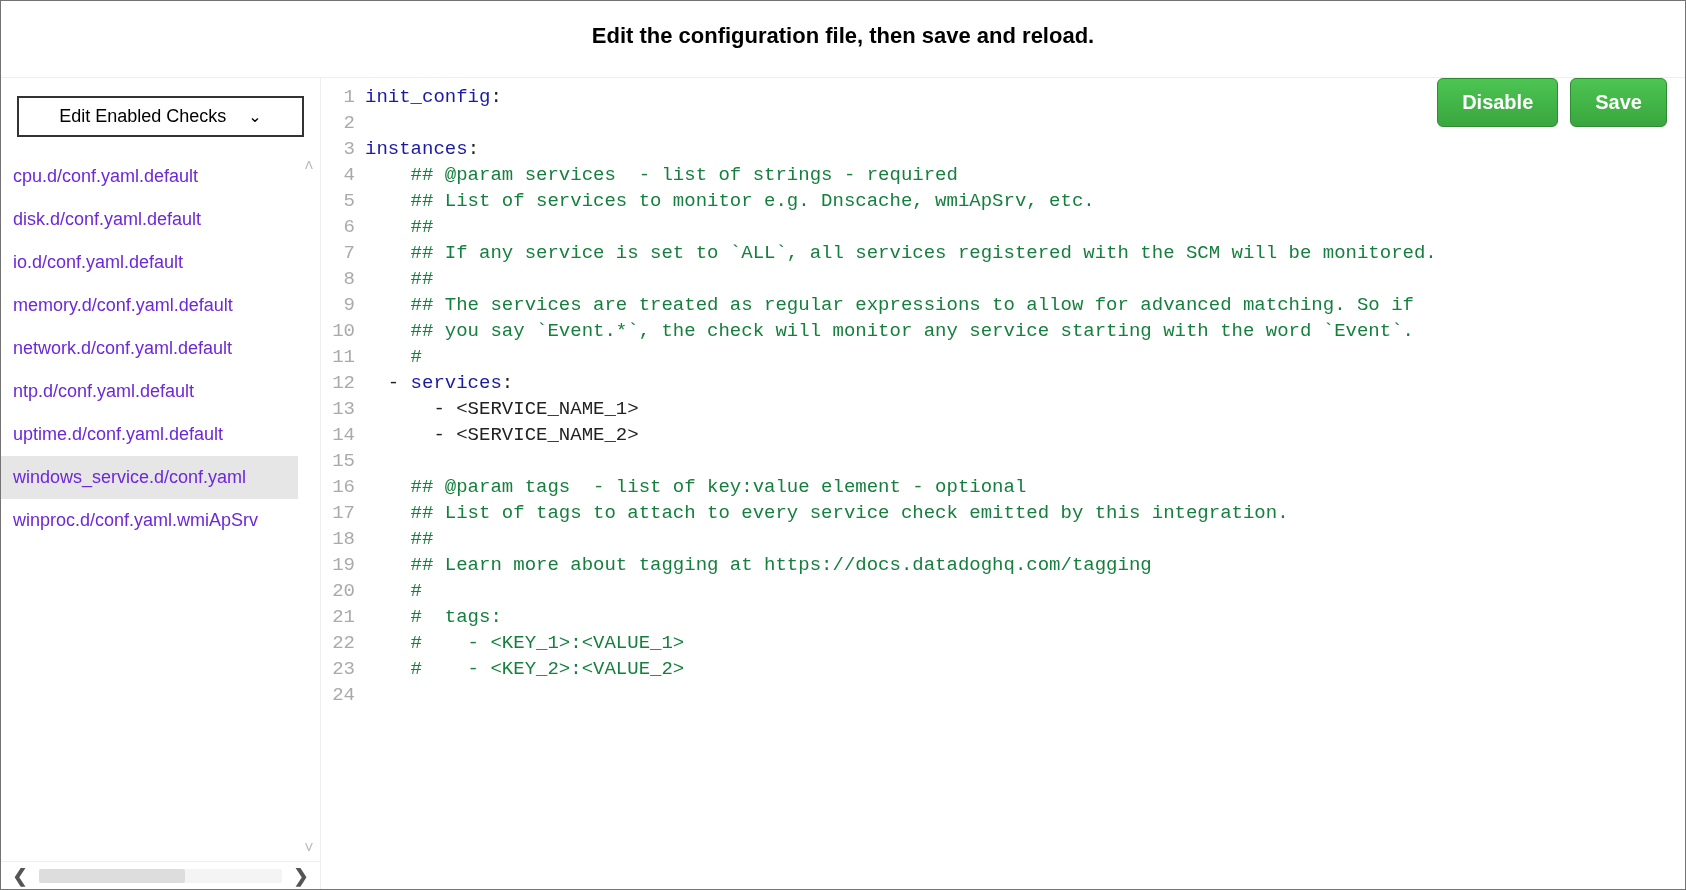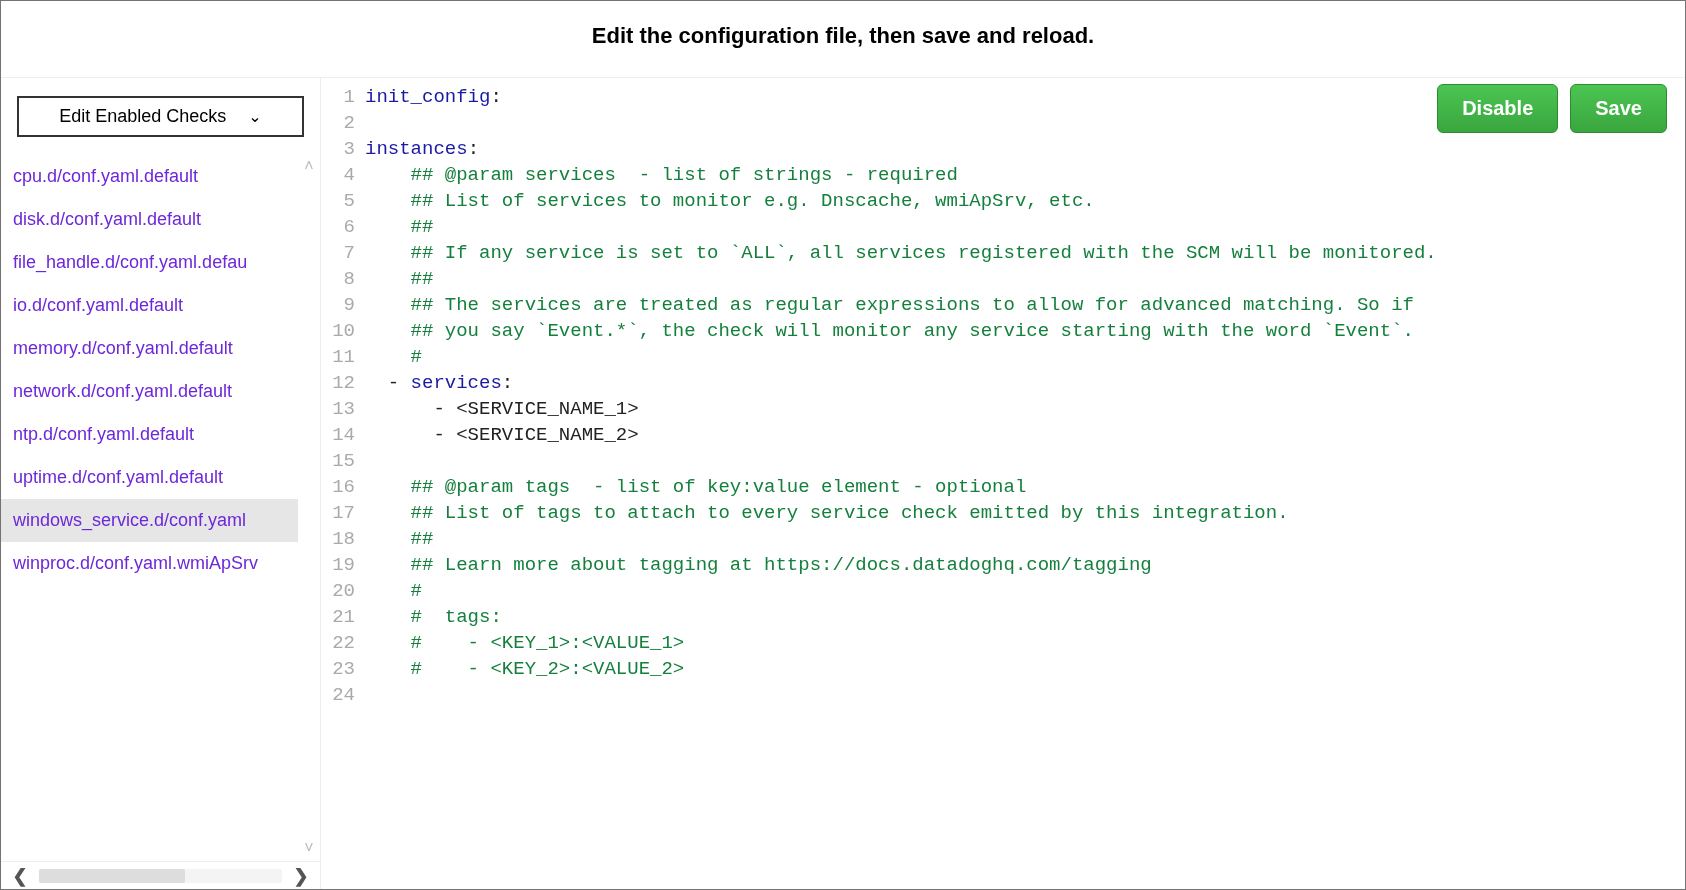--- a/index.html
+++ b/index.html
@@ -128,21 +128,21 @@
     }
     .editor {
       flex: 1;
       position: relative;
       background: #fff;
       display: flex;
       flex-direction: column;
     }
     .editor-actions {
       position: absolute;
-      top: 6px;
+      top: 0;
       right: 18px;
       display: flex;
       gap: 12px;
       z-index: 5;
     }
     .btn {
       background: #3cb043;
       background: linear-gradient(#4cc552, #39a63e);
       color: #fff;
       font-size: 20px;
@@ -188,21 +188,20 @@
   <div class="body">
     <div class="sidebar">
       <div class="dropdown-btn">
         <span>Edit Enabled Checks</span>
         <span class="chev">⌄</span>
       </div>
       <div class="file-list">
         <div class="file-list-inner" id="file-list-inner">
             <div class="file-item">cpu.d/conf.yaml.default</div>
             <div class="file-item">disk.d/conf.yaml.default</div>
-            <div class="file-item">file_handle.d/conf.yaml.defau</div>
             <div class="file-item">io.d/conf.yaml.default</div>
             <div class="file-item">memory.d/conf.yaml.default</div>
             <div class="file-item">network.d/conf.yaml.default</div>
             <div class="file-item">ntp.d/conf.yaml.default</div>
             <div class="file-item">uptime.d/conf.yaml.default</div>
             <div class="file-item selected">windows_service.d/conf.yaml</div>
             <div class="file-item">winproc.d/conf.yaml.wmiApSrv</div>
           </div>
         <div class="vscroll-up">˄</div>
         <div class="vscroll-down">˅</div>

